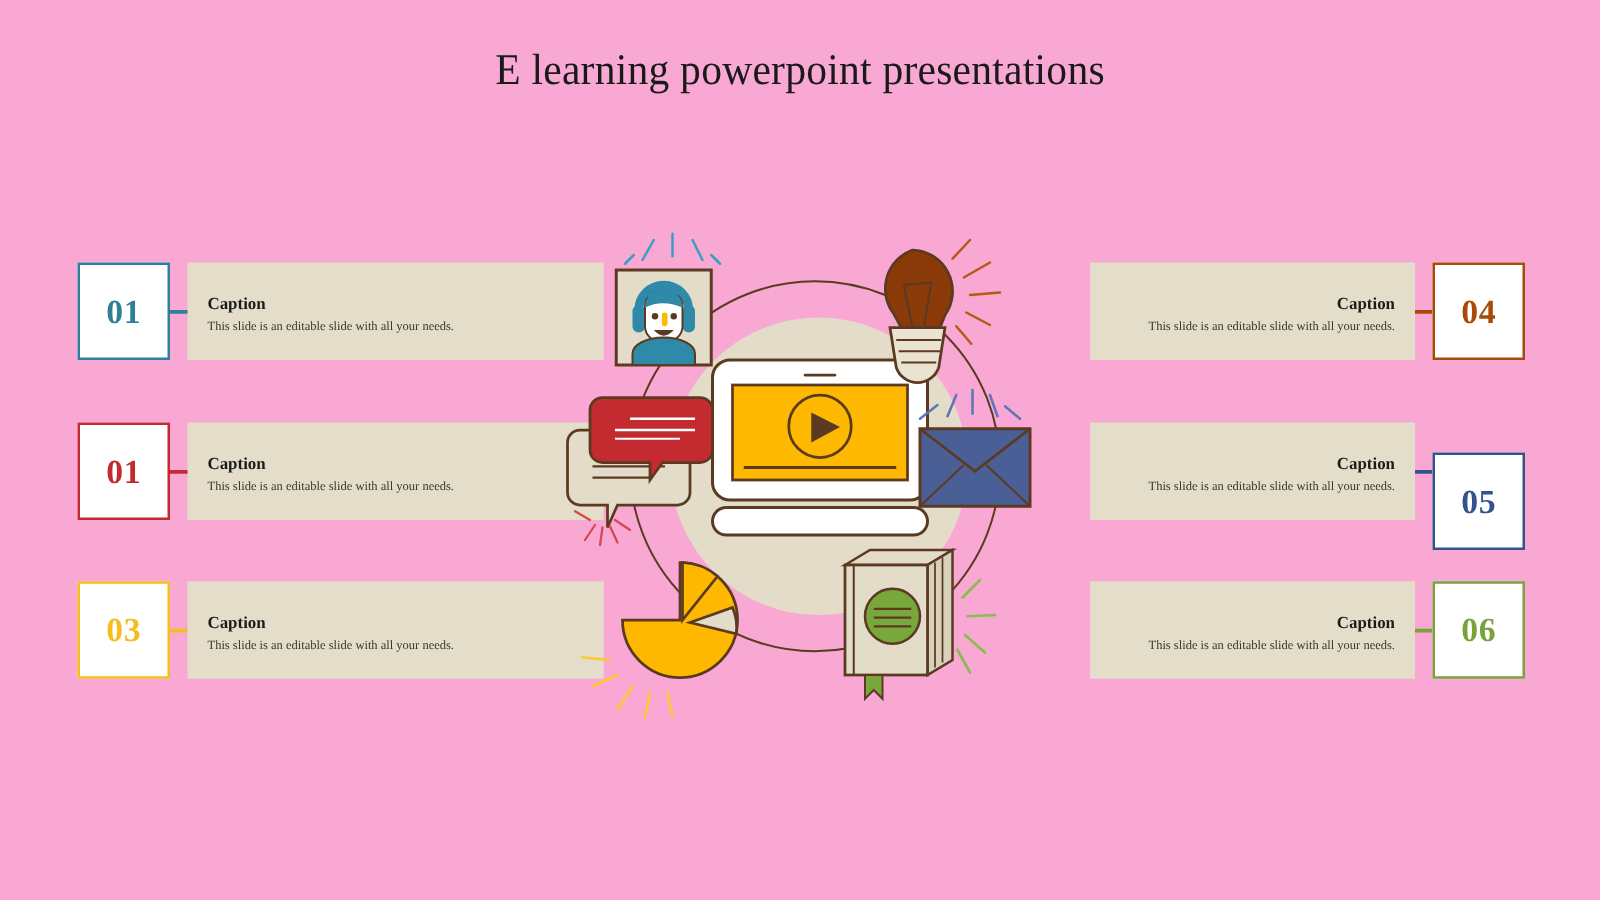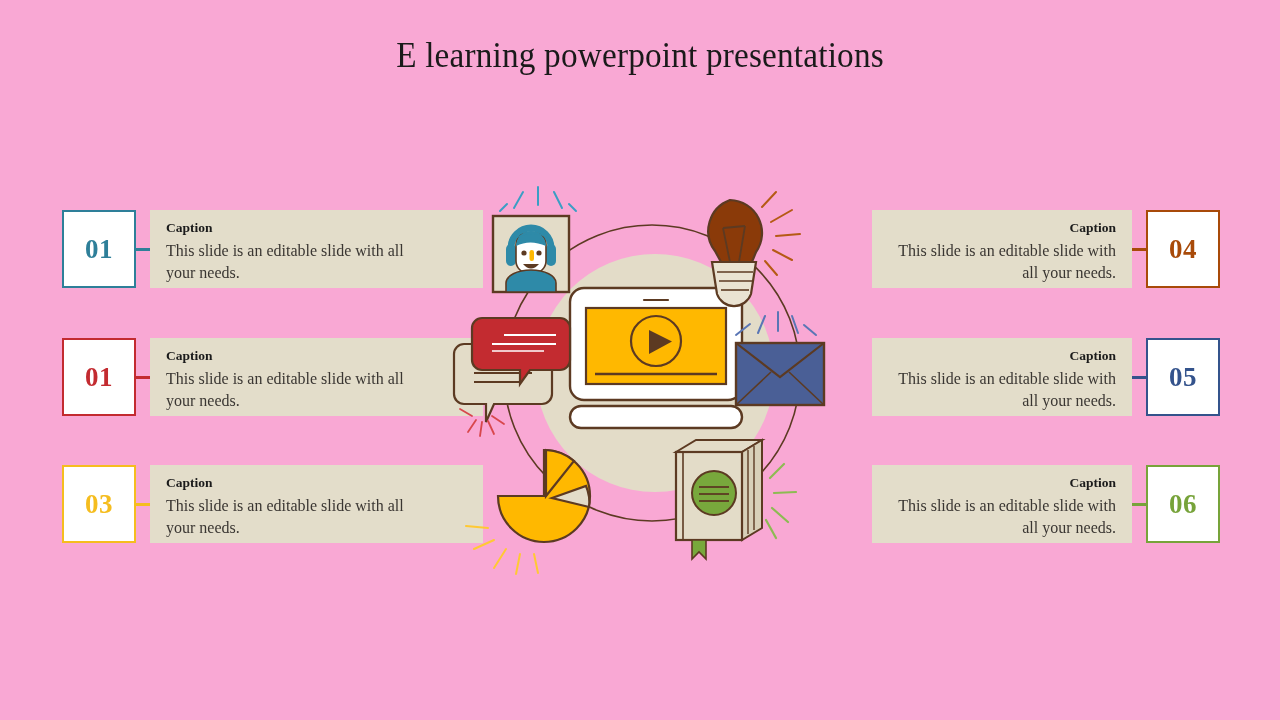--- a/index.html
+++ b/index.html
@@ -105,21 +105,21 @@
   .caption-title {
     font-family: "Liberation Serif", "DejaVu Serif", serif;
     font-weight: bold;
     font-size: 13.5px;
     color: #1b1b1b;
     line-height: 1.2;
     margin-bottom: 4px;
   }
   .caption-body {
     font-family: "Liberation Serif", "DejaVu Serif", serif;
-    font-size: 16px;
+    font-size: 10px;
     color: #3a3632;
     line-height: 1.35;
     max-width: 238px;
   }
   .card-right .caption-body { margin-left: auto; }
 
   
   .illustration {
     position: absolute;
     left: 440px;
@@ -189,21 +189,21 @@
   </div>
 
   <div class="card card-right row2">
     <div class="text-panel" style="background: rgb(227, 221, 202);">
       <div class="caption-title">Caption</div>
       <div class="caption-body">This slide is an editable slide with all your needs.</div>
     </div>
     <div class="connector" style="--c: #34538c; background: transparent;">
         <span style="position: absolute; top: 50%; left: 0px; width: 14px; height: 3px; margin-top: -1.5px; background: rgb(52, 83, 140);"></span>
       </div>
-    <div class="num-box" style="border-color: rgb(52, 83, 140);">
+    <div class="num-box" style="border-color: rgb(52, 83, 140); margin-top: 24px;">
       <span class="num" style="color: rgb(52, 83, 140);">05</span>
     </div>
   </div>
 
   <div class="card card-right row3">
     <div class="text-panel" style="background: rgb(227, 221, 202);">
       <div class="caption-title">Caption</div>
       <div class="caption-body">This slide is an editable slide with all your needs.</div>
     </div>
     <div class="connector" style="--c: #77a33a; background: transparent;">

